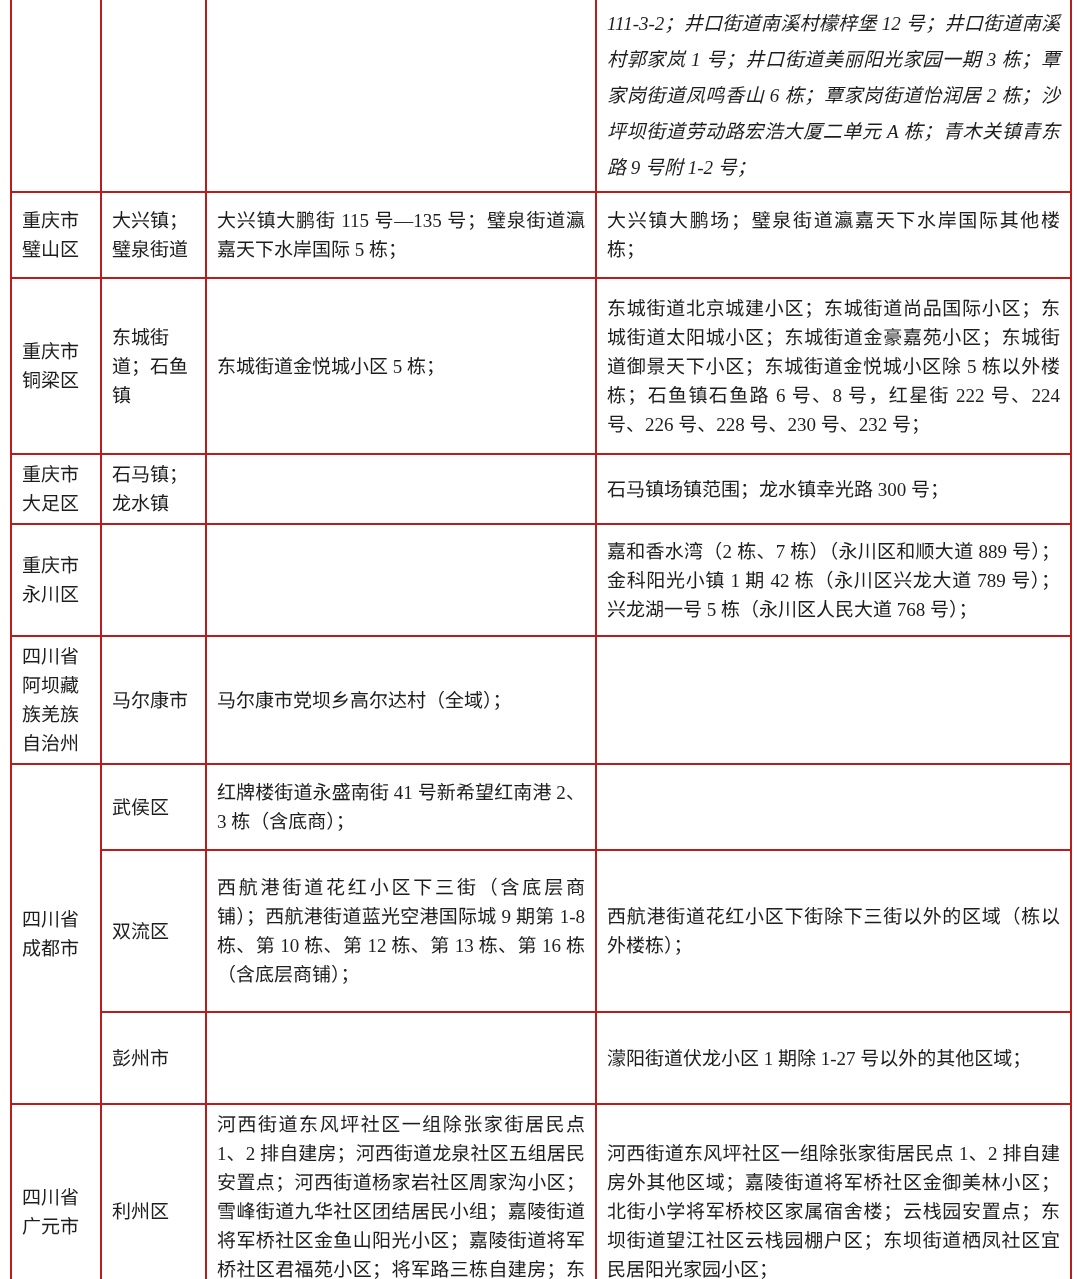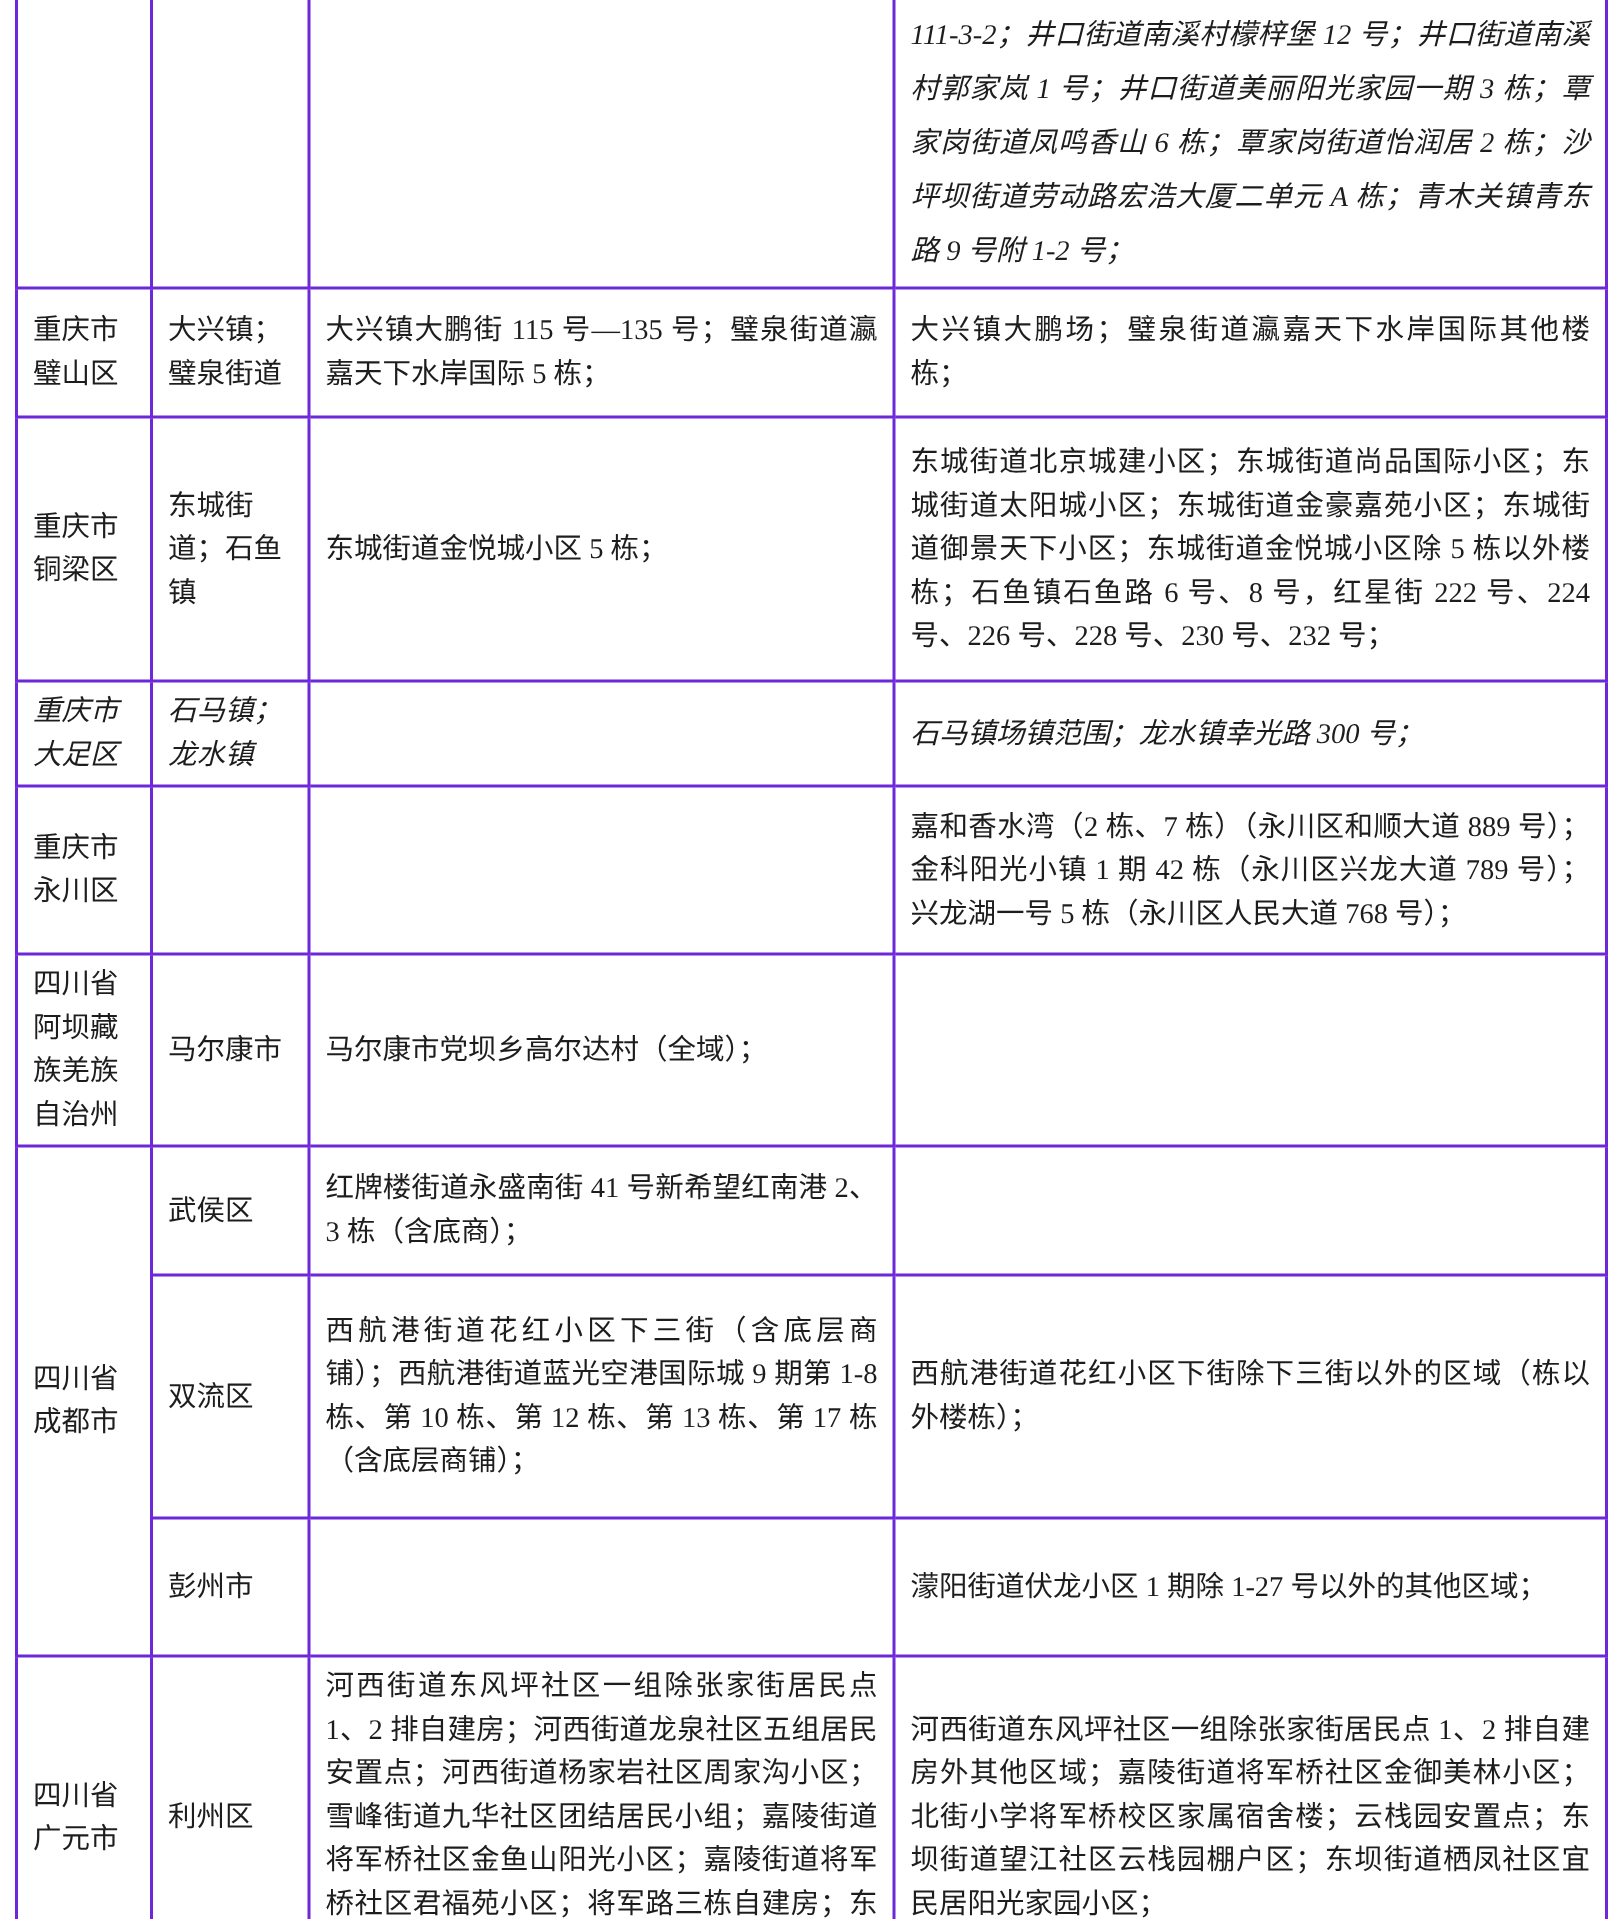--- a/index.html
+++ b/index.html
@@ -13,21 +13,21 @@
     color: #1d1d1d;
     min-height: 1279px;
   }
   table.risk-table {
     border-collapse: collapse;
     table-layout: fixed;
     margin-left: 10px;
     width: 1060px;
   }
   table.risk-table td {
-    border: 2px solid #6d28d9;
+    border: 2px solid #b91c1c;
     vertical-align: middle;
     font-size: 19px;
     line-height: 29px;
     padding: 5px 10px;
     overflow-wrap: break-word;
     word-break: normal;
   }
   
   table.risk-table tr.row-continued td {
     border-top: none;
@@ -75,21 +75,21 @@
         <td class="col-subdivision">大兴镇；璧泉街道</td>
         <td class="col-list-1">大兴镇大鹏街 115 号—135 号；璧泉街道瀛嘉天下水岸国际 5 栋；</td>
         <td class="col-list-2">大兴镇大鹏场；璧泉街道瀛嘉天下水岸国际其他楼栋；</td>
       </tr>
       <tr class="row-tongliang" style="height: 176px;">
         <td class="col-province">重庆市铜梁区</td>
         <td class="col-subdivision">东城街道；石鱼镇</td>
         <td class="col-list-1">东城街道金悦城小区 5 栋；</td>
         <td class="col-list-2">东城街道北京城建小区；东城街道尚品国际小区；东城街道太阳城小区；东城街道金豪嘉苑小区；东城街道御景天下小区；东城街道金悦城小区除 5 栋以外楼栋；石鱼镇石鱼路 6 号、8 号，红星街 222 号、224 号、226 号、228 号、230 号、232 号；</td>
       </tr>
-      <tr class="row-dazu" style="height: 58px; font-style: italic;">
+      <tr class="row-dazu" style="height: 58px;">
         <td class="col-province">重庆市大足区</td>
         <td class="col-subdivision">石马镇；龙水镇</td>
         <td class="col-list-1"></td>
         <td class="col-list-2">石马镇场镇范围；龙水镇幸光路 300 号；</td>
       </tr>
       <tr class="row-yongchuan" style="height: 112px;">
         <td class="col-province">重庆市永川区</td>
         <td class="col-subdivision"></td>
         <td class="col-list-1"></td>
         <td class="col-list-2">嘉和香水湾（2 栋、7 栋）（永川区和顺大道 889 号）；金科阳光小镇 1 期 42 栋（永川区兴龙大道 789 号）；兴龙湖一号 5 栋（永川区人民大道 768 号）；</td>
@@ -101,21 +101,21 @@
         <td class="col-list-2"></td>
       </tr>
       <tr class="row-chengdu-wuhou" style="height: 86px;">
         <td class="col-province" rowspan="3">四川省成都市</td>
         <td class="col-subdivision">武侯区</td>
         <td class="col-list-1">红牌楼街道永盛南街 41 号新希望红南港 2、3 栋（含底商）；</td>
         <td class="col-list-2"></td>
       </tr>
       <tr class="row-chengdu-shuangliu" style="height: 162px;">
         <td class="col-subdivision">双流区</td>
-        <td class="col-list-1">西航港街道花红小区下三街（含底层商铺）；西航港街道蓝光空港国际城 9 期第 1-8 栋、第 10 栋、第 12 栋、第 13 栋、第 17 栋（含底层商铺）；</td>
+        <td class="col-list-1">西航港街道花红小区下三街（含底层商铺）；西航港街道蓝光空港国际城 9 期第 1-8 栋、第 10 栋、第 12 栋、第 13 栋、第 16 栋（含底层商铺）；</td>
         <td class="col-list-2">西航港街道花红小区下街除下三街以外的区域（栋以外楼栋）；</td>
       </tr>
       <tr class="row-chengdu-pengzhou" style="height: 92px;">
         <td class="col-subdivision">彭州市</td>
         <td class="col-list-1"></td>
         <td class="col-list-2">濛阳街道伏龙小区 1 期除 1-27 号以外的其他区域；</td>
       </tr>
       <tr class="row-guangyuan" style="height: 200px;">
         <td class="col-province">四川省广元市</td>
         <td class="col-subdivision">利州区</td>

